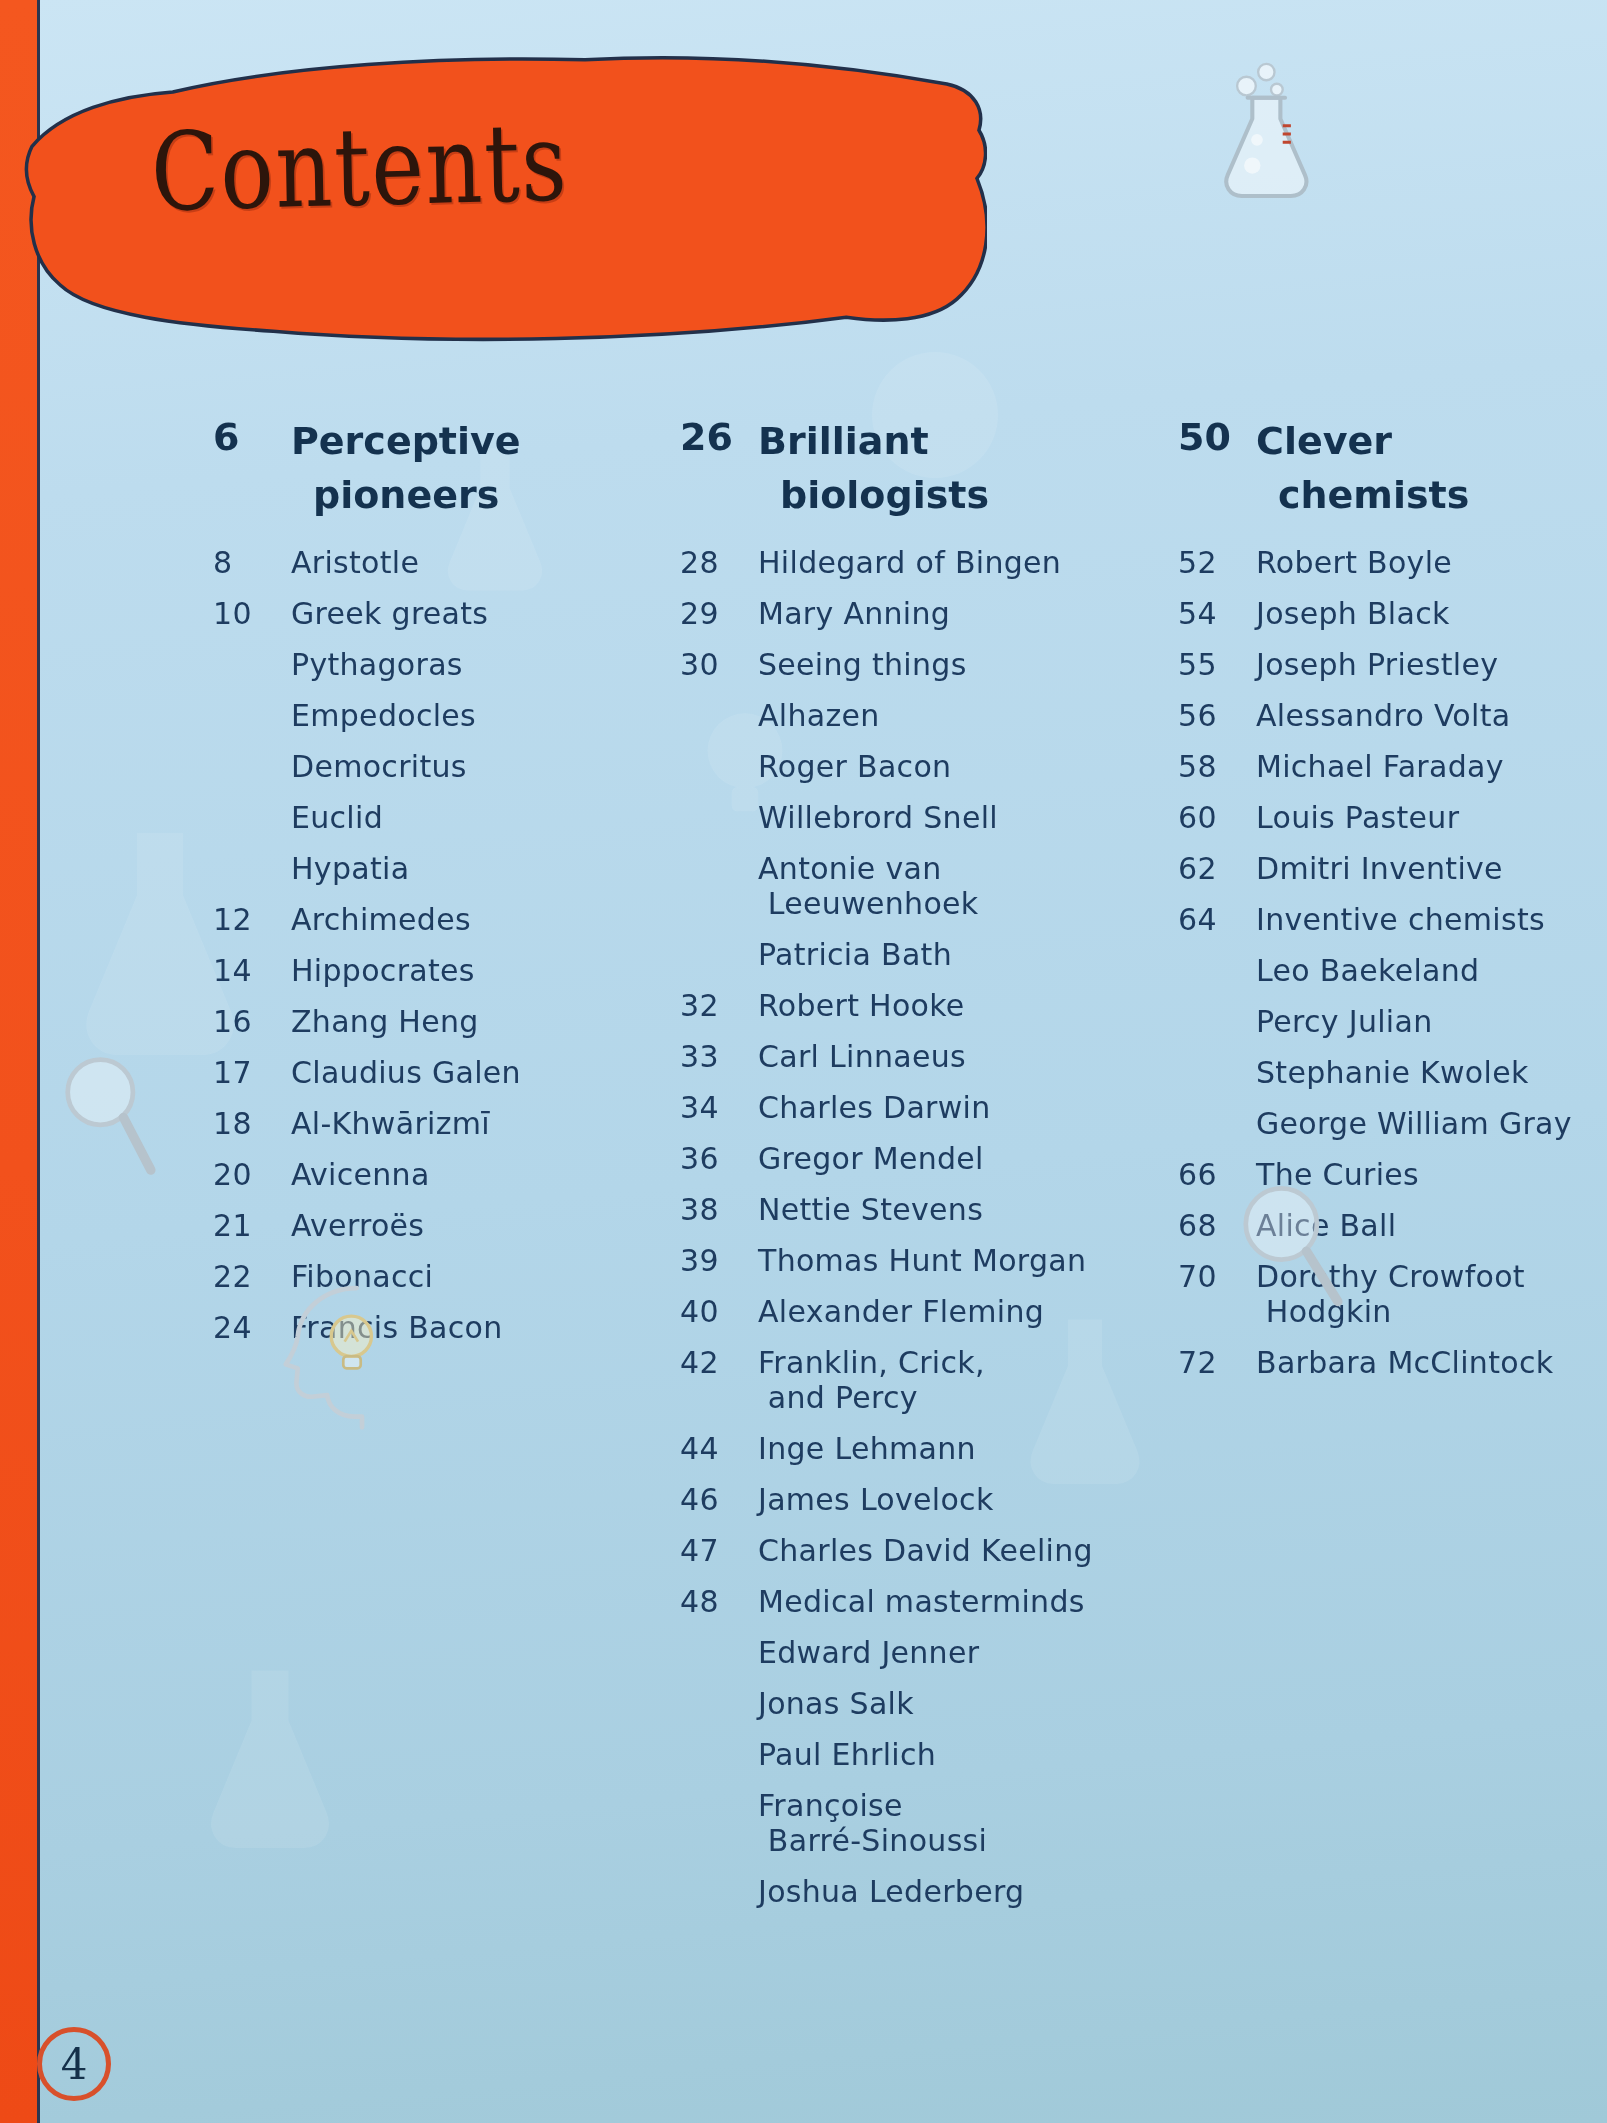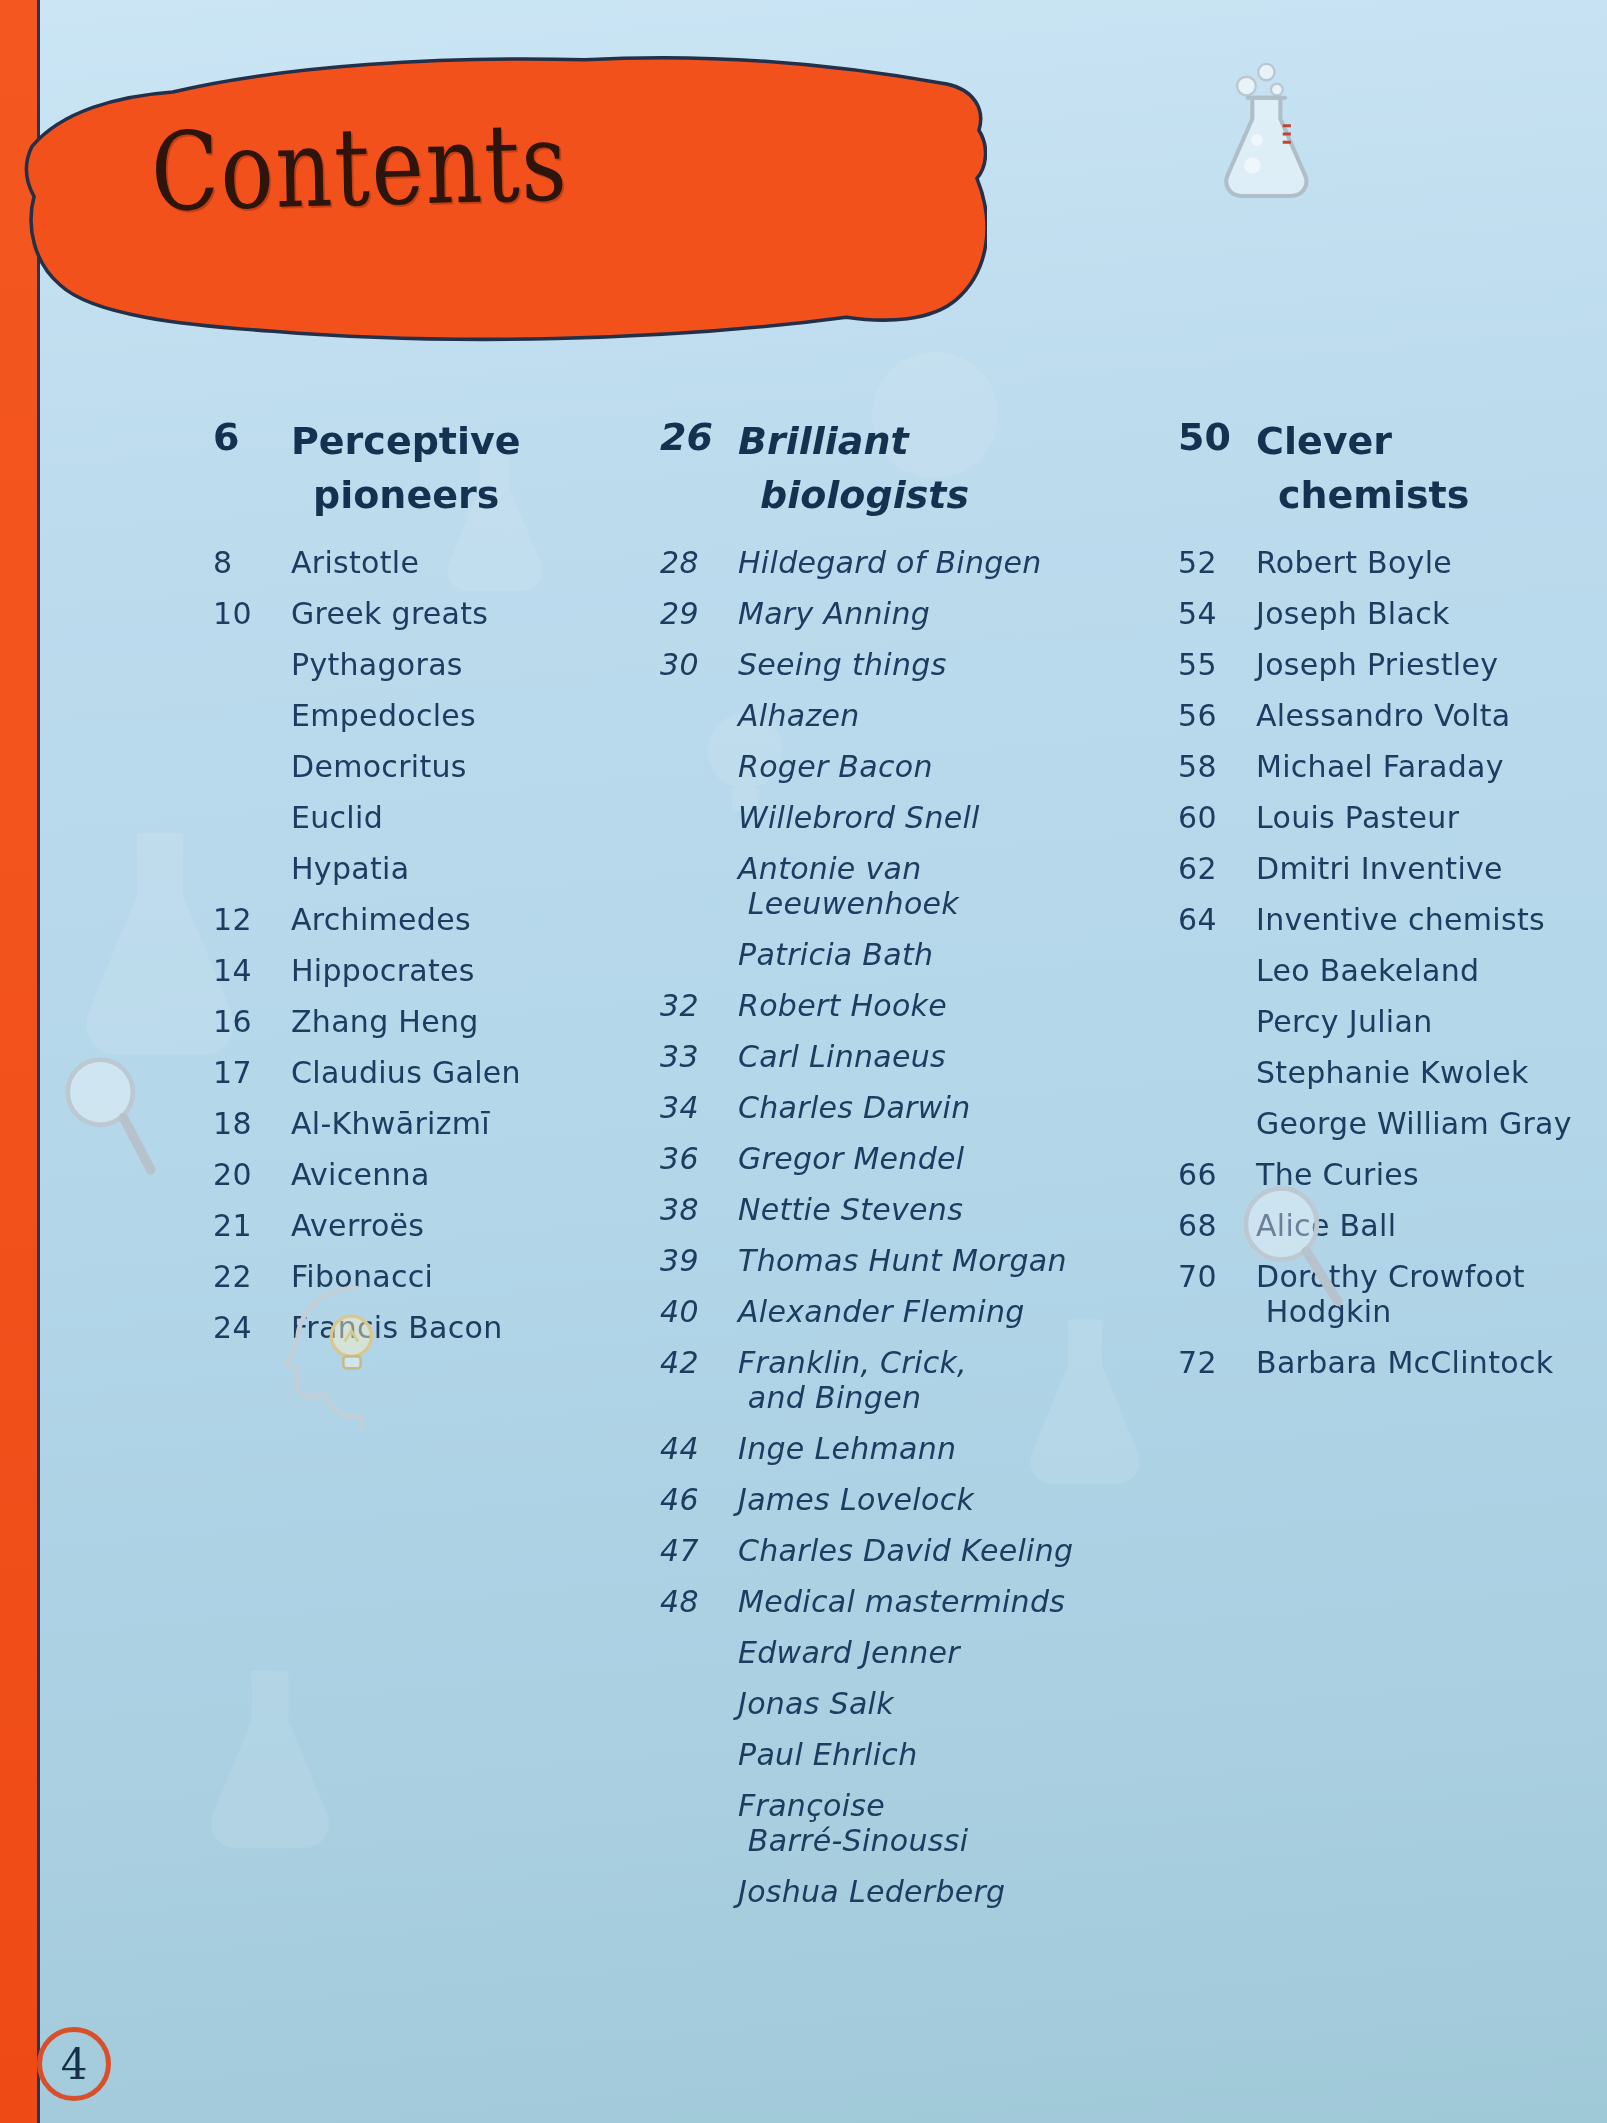--- a/index.html
+++ b/index.html
@@ -18,21 +18,21 @@
   .banner-wrap { position:absolute; left:22px; top:24px; width:965px; height:330px; }
   .contents-title {
     position:absolute; left:150px; top:110px; width:480px; text-align:center;
     font-family:"DejaVu Serif", serif; font-size:108px; color:#2d150b;
     letter-spacing:2px; transform: scaleX(0.82) rotate(-1.2deg); transform-origin:left top;
     text-shadow: 2px 2px 0 rgba(120,30,10,0.35);
   }
   
   .toc-column { position:absolute; top:415px; color:#1e3c60; }
   .col-1 { left:213px; width:370px; }
-  .col-2 { left:660px; width:450px;font-style:italic; }
+  .col-2 { left:680px; width:450px; }
   .col-3 { left:1178px; width:460px; }
   .col-heading { display:flex; margin-bottom:22px; color:#14324f; font-weight:bold; font-size:38px; }
   .h-num { width:78px; flex:none; }
   .h-lines { line-height:1.42; }
   .h-line2 { display:block; margin-left:22px; }
   .entry-row { display:flex; margin-bottom:16px; font-size:30px; line-height:35px; letter-spacing:0.3px; }
   .entry-num { width:78px; flex:none; }
   .entry-label { white-space:pre-wrap; }
   
   .icon { position:absolute; }
@@ -273,21 +273,21 @@
         </div>
 
         <div class="entry-row">
           <span class="entry-num">40</span>
           <span class="entry-label">Alexander Fleming</span>
         </div>
 
         <div class="entry-row">
           <span class="entry-num">42</span>
           <span class="entry-label">Franklin, Crick,
- and Bingen</span>
+ and Percy</span>
         </div>
 
         <div class="entry-row">
           <span class="entry-num">44</span>
           <span class="entry-label">Inge Lehmann</span>
         </div>
 
         <div class="entry-row">
           <span class="entry-num">46</span>
           <span class="entry-label">James Lovelock</span>

